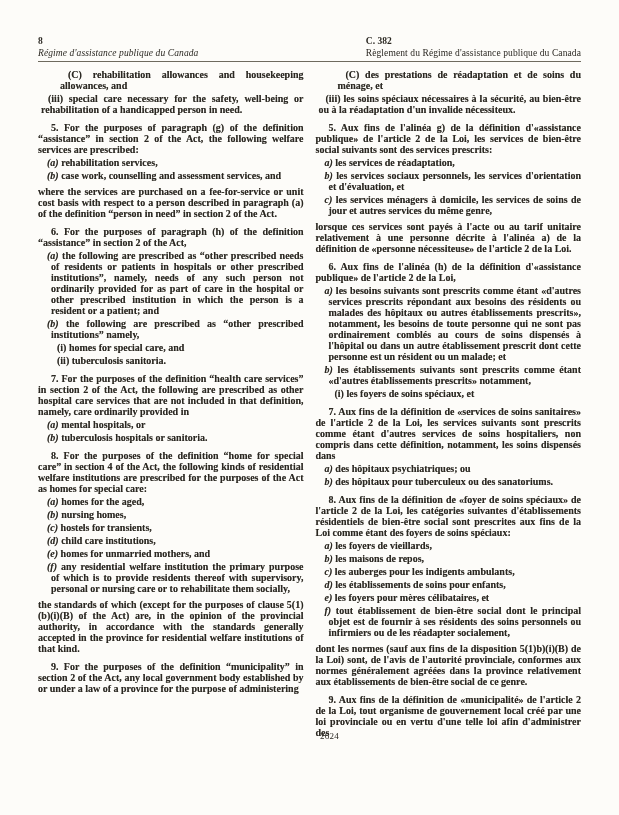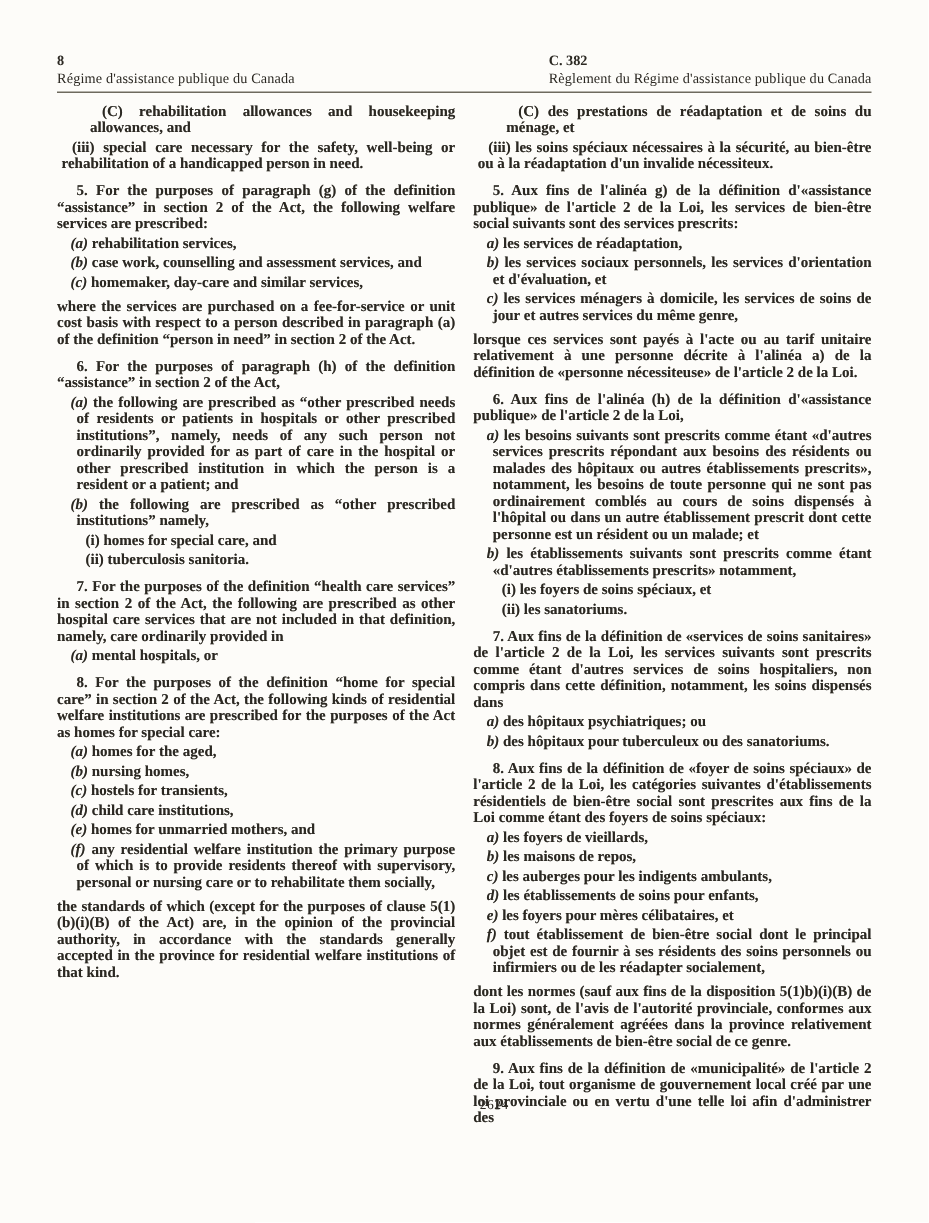--- a/index.html
+++ b/index.html
@@ -22,21 +22,21 @@
     padding-bottom:2px;
   }
   .h-left { text-align:left; }
   .h-right { text-align:left; }
   .pagenum, .chapter {
     font-weight:bold;
     font-size:9.5px;
     line-height:11px;
   }
   .running-title { font-size:9.5px; line-height:12px; letter-spacing:0.1px; }
-  .h-left .running-title { }
+  .h-left .running-title { font-style:italic; }
   .h-right .running-title { font-weight:normal; }
 
   
   .columns { display:flex; gap:12px; margin-top:7px; }
   .col {
     flex:1 1 0;
     font-size:10px;
     line-height:11px;
     text-align:justify;
     text-shadow:0 0 0.4px rgba(43,40,34,0.45);
@@ -79,51 +79,51 @@
     </div>
   </div>
 
   <div class="columns">
     <div class="col" id="col-en" lang="en">
         <div class="block hang2"><span class="marker">(C)</span> rehabilitation allowances and housekeeping allowances, and</div>
         <div class="block hang1"><span class="marker">(iii)</span> special care necessary for the safety, well-being or rehabilitation of a handicapped person in need.</div>
         <div class="block section">5. For the purposes of paragraph (g) of the definition “assistance” in section 2 of the Act, the following welfare services are prescribed:</div>
         <div class="block item"><span class="marker">(a)</span> rehabilitation services,</div>
         <div class="block item"><span class="marker">(b)</span> case work, counselling and assessment services, and</div>
-        <div class="block item"><span class="marker">(c)</span> homemaker, day-care and similar services,</div>
         <div class="block flush">where the services are purchased on a fee-for-service or unit cost basis with respect to a person described in paragraph (a) of the definition “person in need” in section 2 of the Act.</div>
         <div class="block section">6. For the purposes of paragraph (h) of the definition “assistance” in section 2 of the Act,</div>
         <div class="block item"><span class="marker">(a)</span> the following are prescribed as “other prescribed needs of residents or patients in hospitals or other prescribed institutions”, namely, needs of any such person not ordinarily provided for as part of care in the hospital or other prescribed institution in which the person is a resident or a patient; and</div>
         <div class="block item"><span class="marker">(b)</span> the following are prescribed as “other prescribed institutions” namely,</div>
         <div class="block subitem"><span class="marker">(i)</span> homes for special care, and</div>
         <div class="block subitem"><span class="marker">(ii)</span> tuberculosis sanitoria.</div>
         <div class="block section">7. For the purposes of the definition “health care services” in section 2 of the Act, the following are prescribed as other hospital care services that are not included in that definition, namely, care ordinarily provided in</div>
         <div class="block item"><span class="marker">(a)</span> mental hospitals, or</div>
-        <div class="block section">8. For the purposes of the definition “home for special care” in section 2 of the Act, the following kinds of residential welfare institutions are prescribed for the purposes of the Act as homes for special care:</div>
+        <div class="block item"><span class="marker">(b)</span> tuberculosis hospitals or sanitoria.</div>
+        <div class="block section">8. For the purposes of the definition “home for special care” in section 4 of the Act, the following kinds of residential welfare institutions are prescribed for the purposes of the Act as homes for special care:</div>
         <div class="block item"><span class="marker">(a)</span> homes for the aged,</div>
         <div class="block item"><span class="marker">(b)</span> nursing homes,</div>
         <div class="block item"><span class="marker">(c)</span> hostels for transients,</div>
         <div class="block item"><span class="marker">(d)</span> child care institutions,</div>
         <div class="block item"><span class="marker">(e)</span> homes for unmarried mothers, and</div>
         <div class="block item"><span class="marker">(f)</span> any residential welfare institution the primary purpose of which is to provide residents thereof with supervisory, personal or nursing care or to rehabilitate them socially,</div>
         <div class="block flush">the standards of which (except for the purposes of clause 5(1)(b)(i)(B) of the Act) are, in the opinion of the provincial authority, in accordance with the standards generally accepted in the province for residential welfare institutions of that kind.</div>
+        <div class="block section">9. For the purposes of the definition “municipality” in section 2 of the Act, any local government body established by or under a law of a province for the purpose of administering</div>
       </div>
     <div class="col" id="col-fr" lang="fr">
         <div class="block hang2"><span class="marker">(C)</span> des prestations de réadaptation et de soins du ménage, et</div>
         <div class="block hang1"><span class="marker">(iii)</span> les soins spéciaux nécessaires à la sécurité, au bien-être ou à la réadaptation d'un invalide nécessiteux.</div>
         <div class="block section">5. Aux fins de l'alinéa g) de la définition d'«assistance publique» de l'article 2 de la Loi, les services de bien-être social suivants sont des services prescrits:</div>
         <div class="block item"><span class="marker">a)</span> les services de réadaptation,</div>
         <div class="block item"><span class="marker">b)</span> les services sociaux personnels, les services d'orientation et d'évaluation, et</div>
         <div class="block item"><span class="marker">c)</span> les services ménagers à domicile, les services de soins de jour et autres services du même genre,</div>
         <div class="block flush">lorsque ces services sont payés à l'acte ou au tarif unitaire relativement à une personne décrite à l'alinéa a) de la définition de «personne nécessiteuse» de l'article 2 de la Loi.</div>
         <div class="block section">6. Aux fins de l'alinéa (h) de la définition d'«assistance publique» de l'article 2 de la Loi,</div>
         <div class="block item"><span class="marker">a)</span> les besoins suivants sont prescrits comme étant «d'autres services prescrits répondant aux besoins des résidents ou malades des hôpitaux ou autres établissements prescrits», notamment, les besoins de toute personne qui ne sont pas ordinairement comblés au cours de soins dispensés à l'hôpital ou dans un autre établissement prescrit dont cette personne est un résident ou un malade; et</div>
         <div class="block item"><span class="marker">b)</span> les établissements suivants sont prescrits comme étant «d'autres établissements prescrits» notamment,</div>
         <div class="block subitem"><span class="marker">(i)</span> les foyers de soins spéciaux, et</div>
-        <div class="block subitem"><span class="marker">(ii)</span> les sanatoriums.</div>
         <div class="block section">7. Aux fins de la définition de «services de soins sanitaires» de l'article 2 de la Loi, les services suivants sont prescrits comme étant d'autres services de soins hospitaliers, non compris dans cette définition, notamment, les soins dispensés dans</div>
         <div class="block item"><span class="marker">a)</span> des hôpitaux psychiatriques; ou</div>
         <div class="block item"><span class="marker">b)</span> des hôpitaux pour tuberculeux ou des sanatoriums.</div>
         <div class="block section">8. Aux fins de la définition de «foyer de soins spéciaux» de l'article 2 de la Loi, les catégories suivantes d'établissements résidentiels de bien-être social sont prescrites aux fins de la Loi comme étant des foyers de soins spéciaux:</div>
         <div class="block item"><span class="marker">a)</span> les foyers de vieillards,</div>
         <div class="block item"><span class="marker">b)</span> les maisons de repos,</div>
         <div class="block item"><span class="marker">c)</span> les auberges pour les indigents ambulants,</div>
         <div class="block item"><span class="marker">d)</span> les établissements de soins pour enfants,</div>
         <div class="block item"><span class="marker">e)</span> les foyers pour mères célibataires, et</div>
         <div class="block item"><span class="marker">f)</span> tout établissement de bien-être social dont le principal objet est de fournir à ses résidents des soins personnels ou infirmiers ou de les réadapter socialement,</div>

